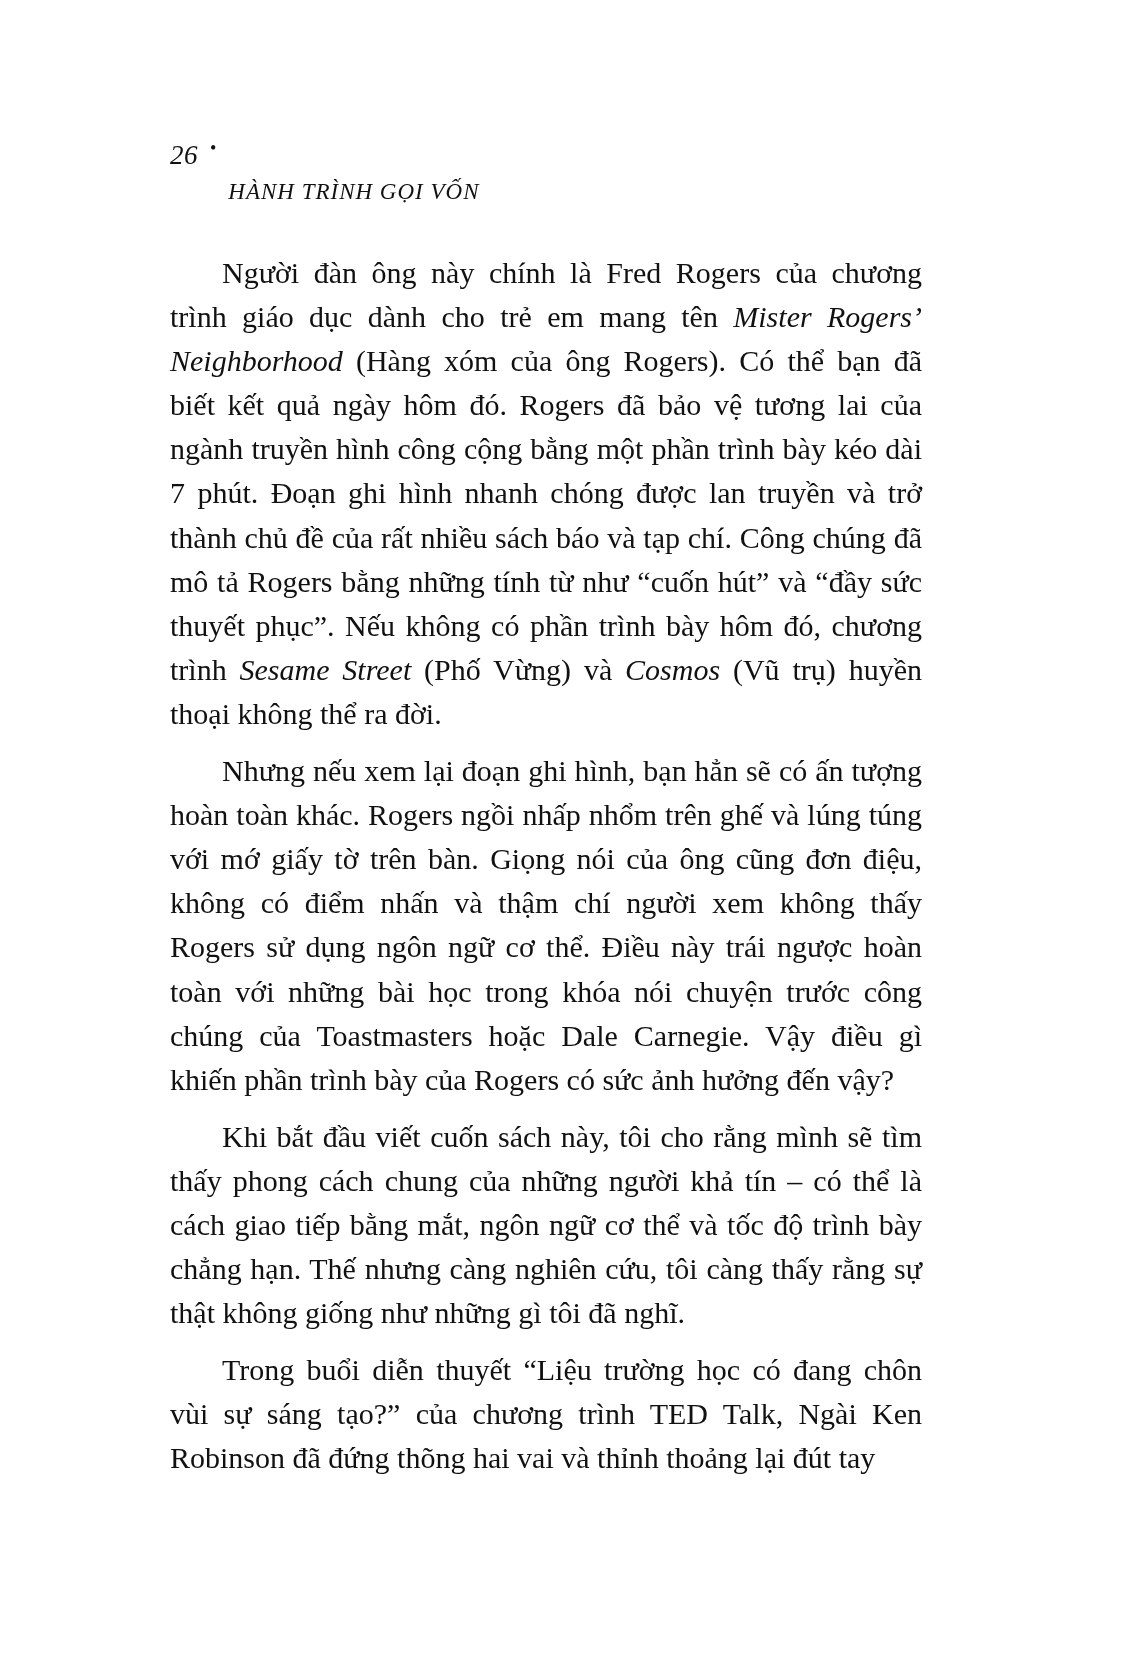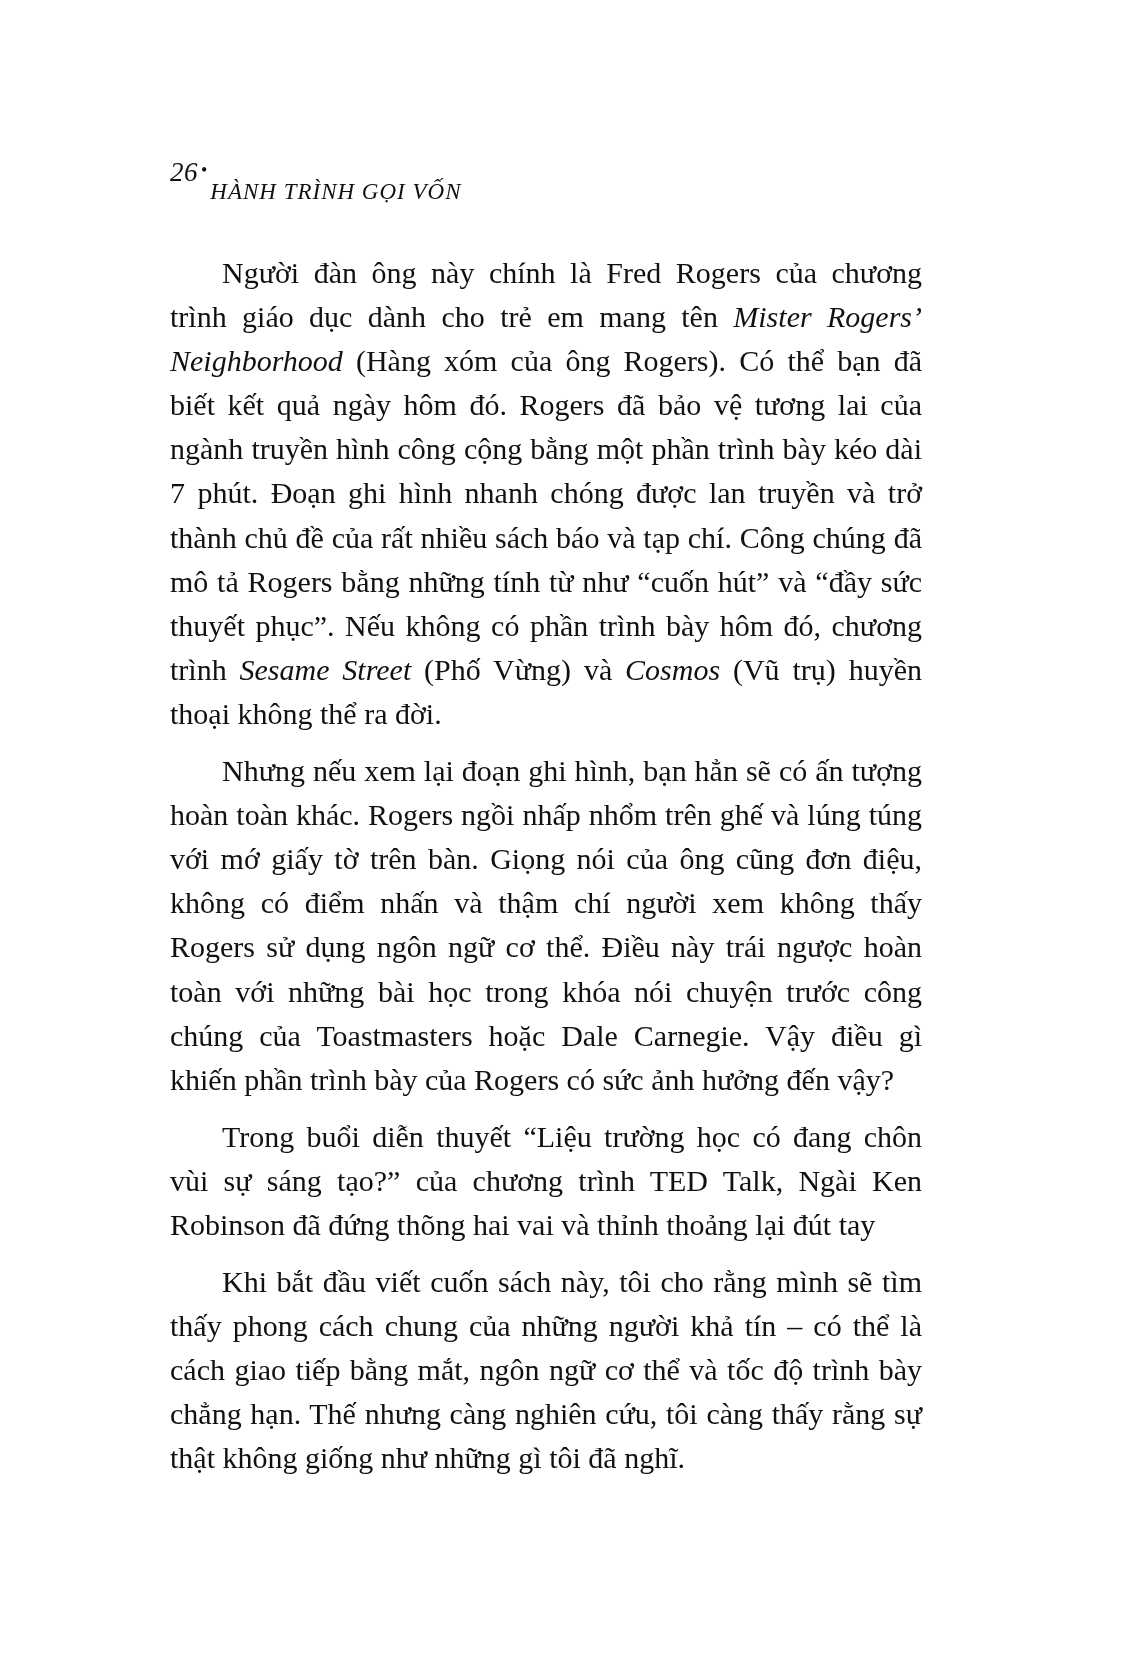--- a/index.html
+++ b/index.html
@@ -18,22 +18,22 @@
     overflow: hidden;
   }
   .content {
     position: absolute;
     left: 170px;
     top: 140px;
     width: 752px;
   }
   .running-head {
     display: flex;
-    align-items: center;
-    gap: 3px;
+    align-items: flex-start;
+    gap: 12px;
     font-style: italic;
     margin-bottom: 46px;
     white-space: nowrap;
   }
   .running-head .pagenum {
     font-size: 27px;
     letter-spacing: 0.5px;
   }
   .running-head .sep {
     font-size: 18px;
@@ -69,18 +69,18 @@
 
     <div class="running-head">
       <span class="pagenum">26</span>
       <span class="sep">•</span>
       <span class="head-title">HÀNH TRÌNH GỌI VỐN</span>
     </div>
 
     <div class="text-block">
         <p class="para"><span>Người đàn ông này chính là Fred Rogers của chương trình giáo dục dành cho trẻ em mang tên </span><span class="italic">Mister Rogers’ Neighborhood</span><span> (Hàng xóm của ông Rogers). Có thể bạn đã biết kết quả ngày hôm đó. Rogers đã bảo vệ tương lai của ngành truyền hình công cộng bằng một phần trình bày kéo dài 7 phút. Đoạn ghi hình nhanh chóng được lan truyền và trở thành chủ đề của rất nhiều sách báo và tạp chí. Công chúng đã mô tả Rogers bằng những tính từ như “cuốn hút” và “đầy sức thuyết phục”. Nếu không có phần trình bày hôm đó, chương trình </span><span class="italic">Sesame Street</span><span> (Phố Vừng) và </span><span class="italic">Cosmos</span><span> (Vũ trụ) huyền thoại không thể ra đời.</span></p>
         <p class="para"><span>Nhưng nếu xem lại đoạn ghi hình, bạn hẳn sẽ có ấn tượng hoàn toàn khác. Rogers ngồi nhấp nhổm trên ghế và lúng túng với mớ giấy tờ trên bàn. Giọng nói của ông cũng đơn điệu, không có điểm nhấn và thậm chí người xem không thấy Rogers sử dụng ngôn ngữ cơ thể. Điều này trái ngược hoàn toàn với những bài học trong khóa nói chuyện trước công chúng của Toastmasters hoặc Dale Carnegie. Vậy điều gì khiến phần trình bày của Rogers có sức ảnh hưởng đến vậy?</span></p>
+        <p class="para"><span>Khi bắt đầu viết cuốn sách này, tôi cho rằng mình sẽ tìm thấy phong cách chung của những người khả tín – có thể là cách giao tiếp bằng mắt, ngôn ngữ cơ thể và tốc độ trình bày chẳng hạn. Thế nhưng càng nghiên cứu, tôi càng thấy rằng sự thật không giống như những gì tôi đã nghĩ.</span></p>
         <p class="para"><span>Trong buổi diễn thuyết “Liệu trường học có đang chôn vùi sự sáng tạo?” của chương trình TED Talk, Ngài Ken Robinson đã đứng thõng hai vai và thỉnh thoảng lại đút tay</span></p>
-        <p class="para"><span>Khi bắt đầu viết cuốn sách này, tôi cho rằng mình sẽ tìm thấy phong cách chung của những người khả tín – có thể là cách giao tiếp bằng mắt, ngôn ngữ cơ thể và tốc độ trình bày chẳng hạn. Thế nhưng càng nghiên cứu, tôi càng thấy rằng sự thật không giống như những gì tôi đã nghĩ.</span></p>
       </div>
 
   </div>
 </div>
 
 </body></html>

